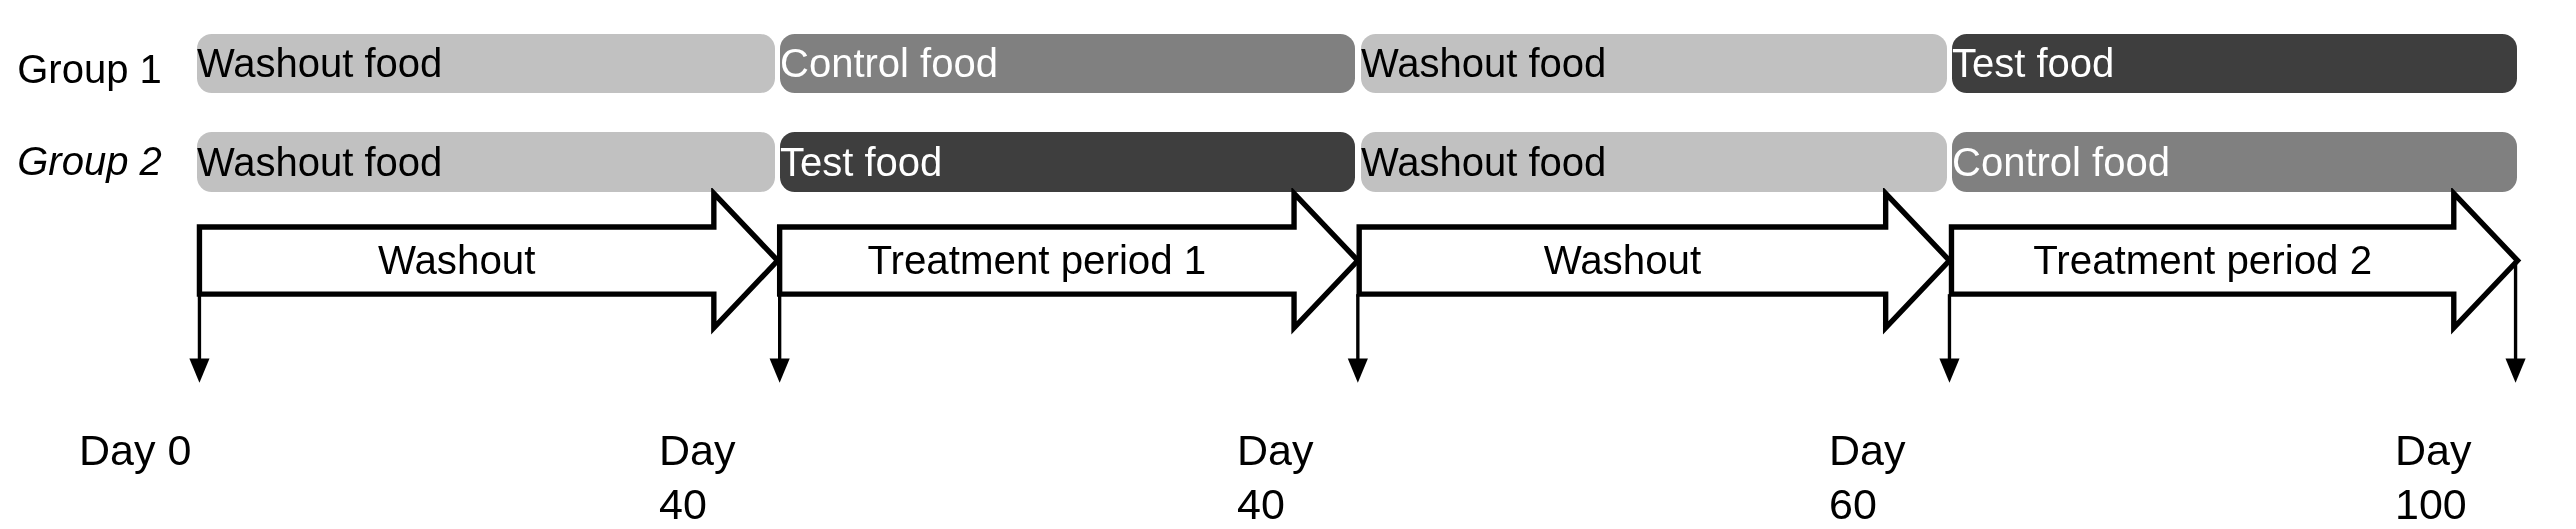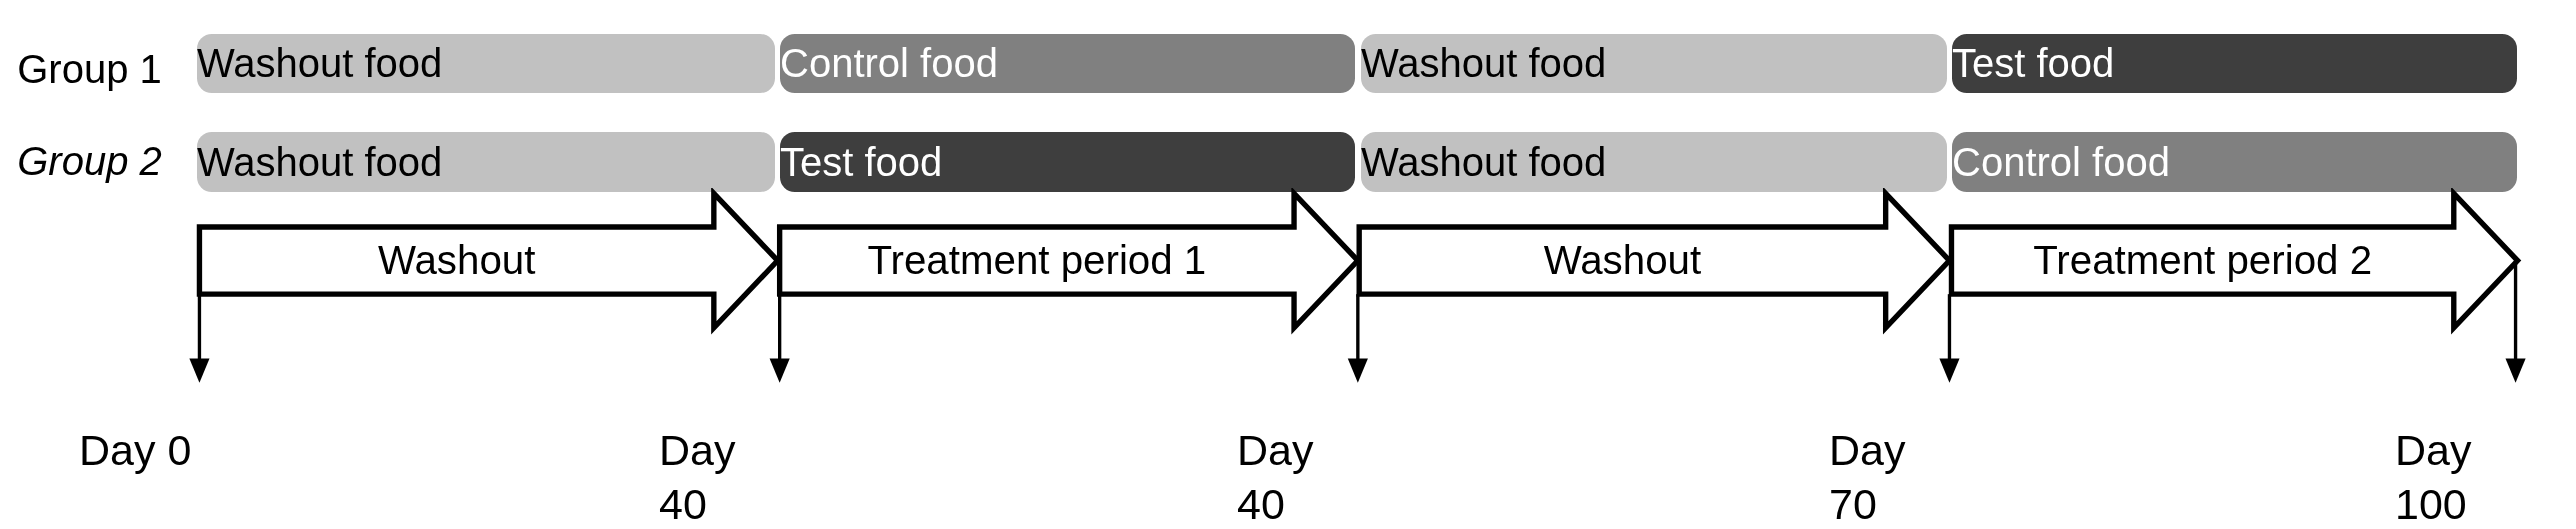--- a/index.html
+++ b/index.html
@@ -115,17 +115,17 @@
     </g>
     <g>
       <line class="tick-line" x1="3746" y1="112" x2="3746" y2="260"></line>
       <polygon class="tick-head" points="3731,254 3761,254 3746,290"></polygon>
     </g>
   </svg>
 
   <div class="day-label d0"><span>Day 0</span><br><span></span></div>
   <div class="day-label d30"><span>Day</span><br><span>40</span></div>
   <div class="day-label d60"><span>Day</span><br><span>40</span></div>
-  <div class="day-label d90"><span>Day</span><br><span>70</span></div>
+  <div class="day-label d90"><span>Day</span><br><span>60</span></div>
   <div class="day-label d120"><span>Day</span><br><span>100</span></div>
 
 </div>
 
 
 </body></html>

